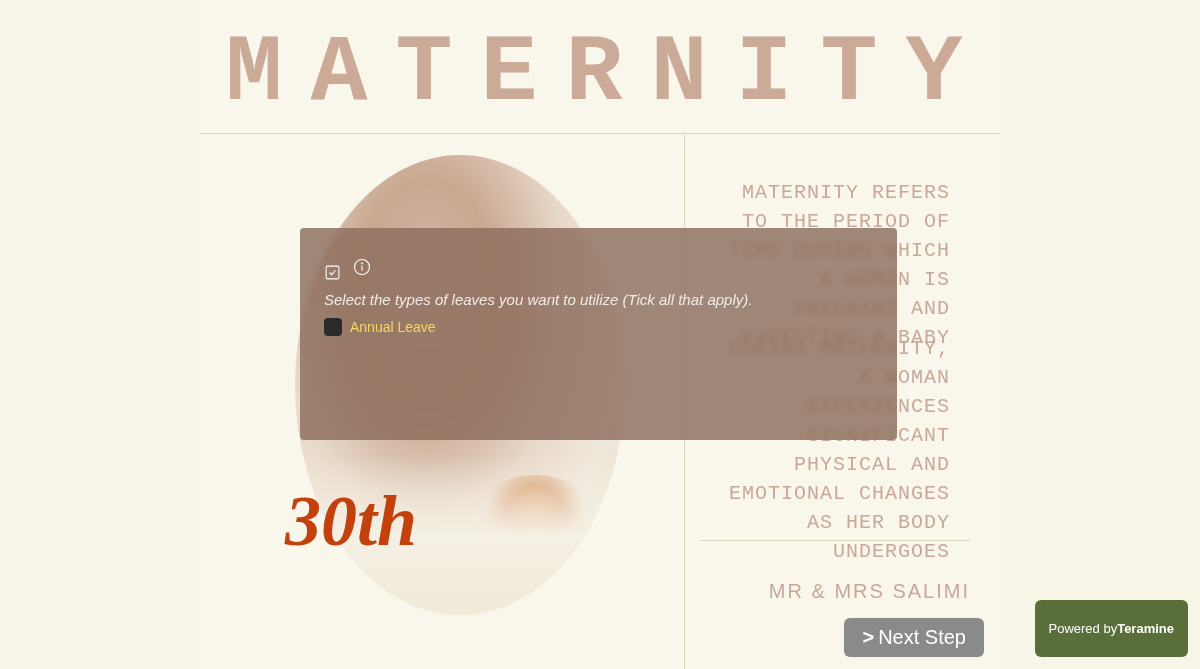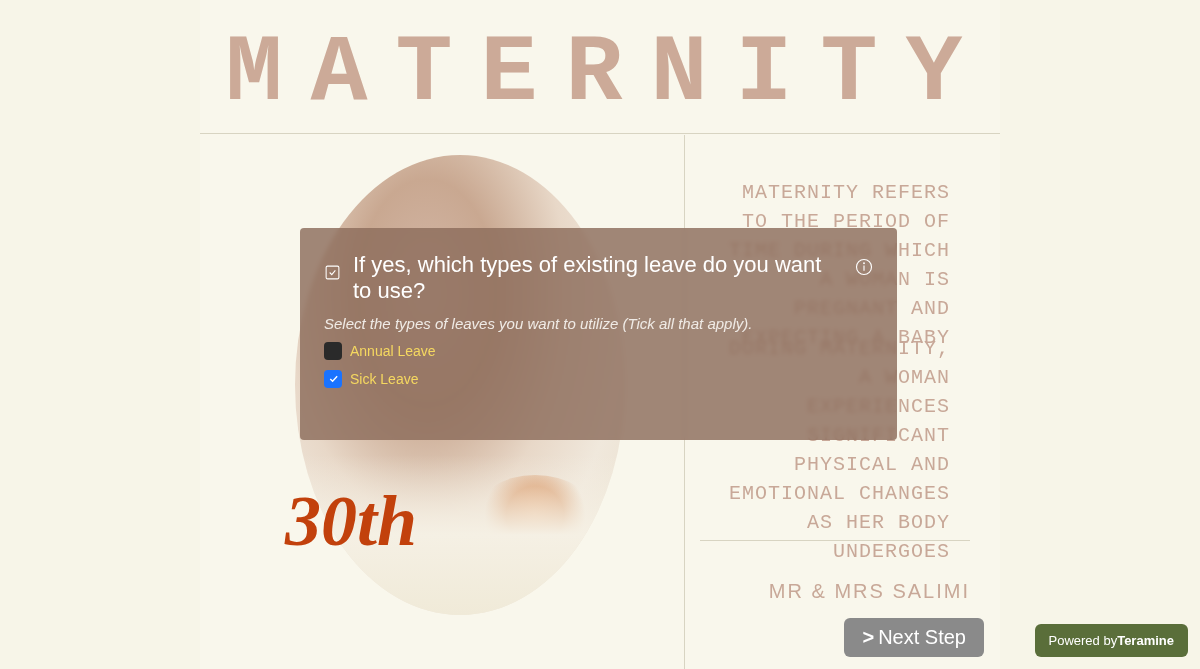--- a/index.html
+++ b/index.html
@@ -246,21 +246,21 @@
       font-weight: 600;
     }
     
     .powered-badge {
       position: absolute;
       bottom: 12px;
       right: 12px;
       background: #5a6e3a;
       color: #fff;
       font-size: 13px;
-      padding: 9px 14px;
+      padding: 21px 14px;
       border-radius: 6px;
       cursor: pointer;
     }
     .powered-badge .brand {
       font-weight: 700;
     }
   </style>
 </head>
 <body>
 
@@ -283,42 +283,33 @@
 
   <div class="signature-divider"></div>
   <div class="signature">MR &amp; MRS SALIMI</div>
 
   <div class="modal">
     <div class="modal-header">
       <svg class="checkbox-icon" viewBox="0 0 24 24">
         <rect x="3" y="3" width="18" height="18" rx="2"></rect>
         <polyline points="8 12 11 15 16 9"></polyline>
       </svg>
-      <div class="modal-question">If yes, which types of existing leave do you want to use?</div>
       <svg class="info-icon" viewBox="0 0 24 24">
         <circle cx="12" cy="12" r="10"></circle>
         <line x1="12" y1="10" x2="12" y2="17"></line>
         <circle cx="12" cy="7" r="0.5" fill="#fff"></circle>
       </svg>
     </div>
     <div class="modal-instruction">Select the types of leaves you want to utilize (Tick all that apply).</div>
 
     <div class="checkbox-row">
       <div class="checkbox-box checkbox-unchecked"></div>
       <div class="checkbox-label">Annual Leave</div>
     </div>
 
-    <div class="checkbox-row">
-      <div class="checkbox-box checkbox-checked">
-        <svg viewBox="0 0 24 24">
-            <polyline points="5 13 10 18 20 7"></polyline>
-          </svg>
-      </div>
-      <div class="checkbox-label">Sick Leave</div>
-    </div>
   </div>
 
   <div class="next-btn">
     <span class="next-caret">&gt;</span>
     <span>Next Step</span>
   </div>
 
   <div class="powered-badge">
     <span>Powered by</span><span class="brand">Teramine</span>
   </div>

